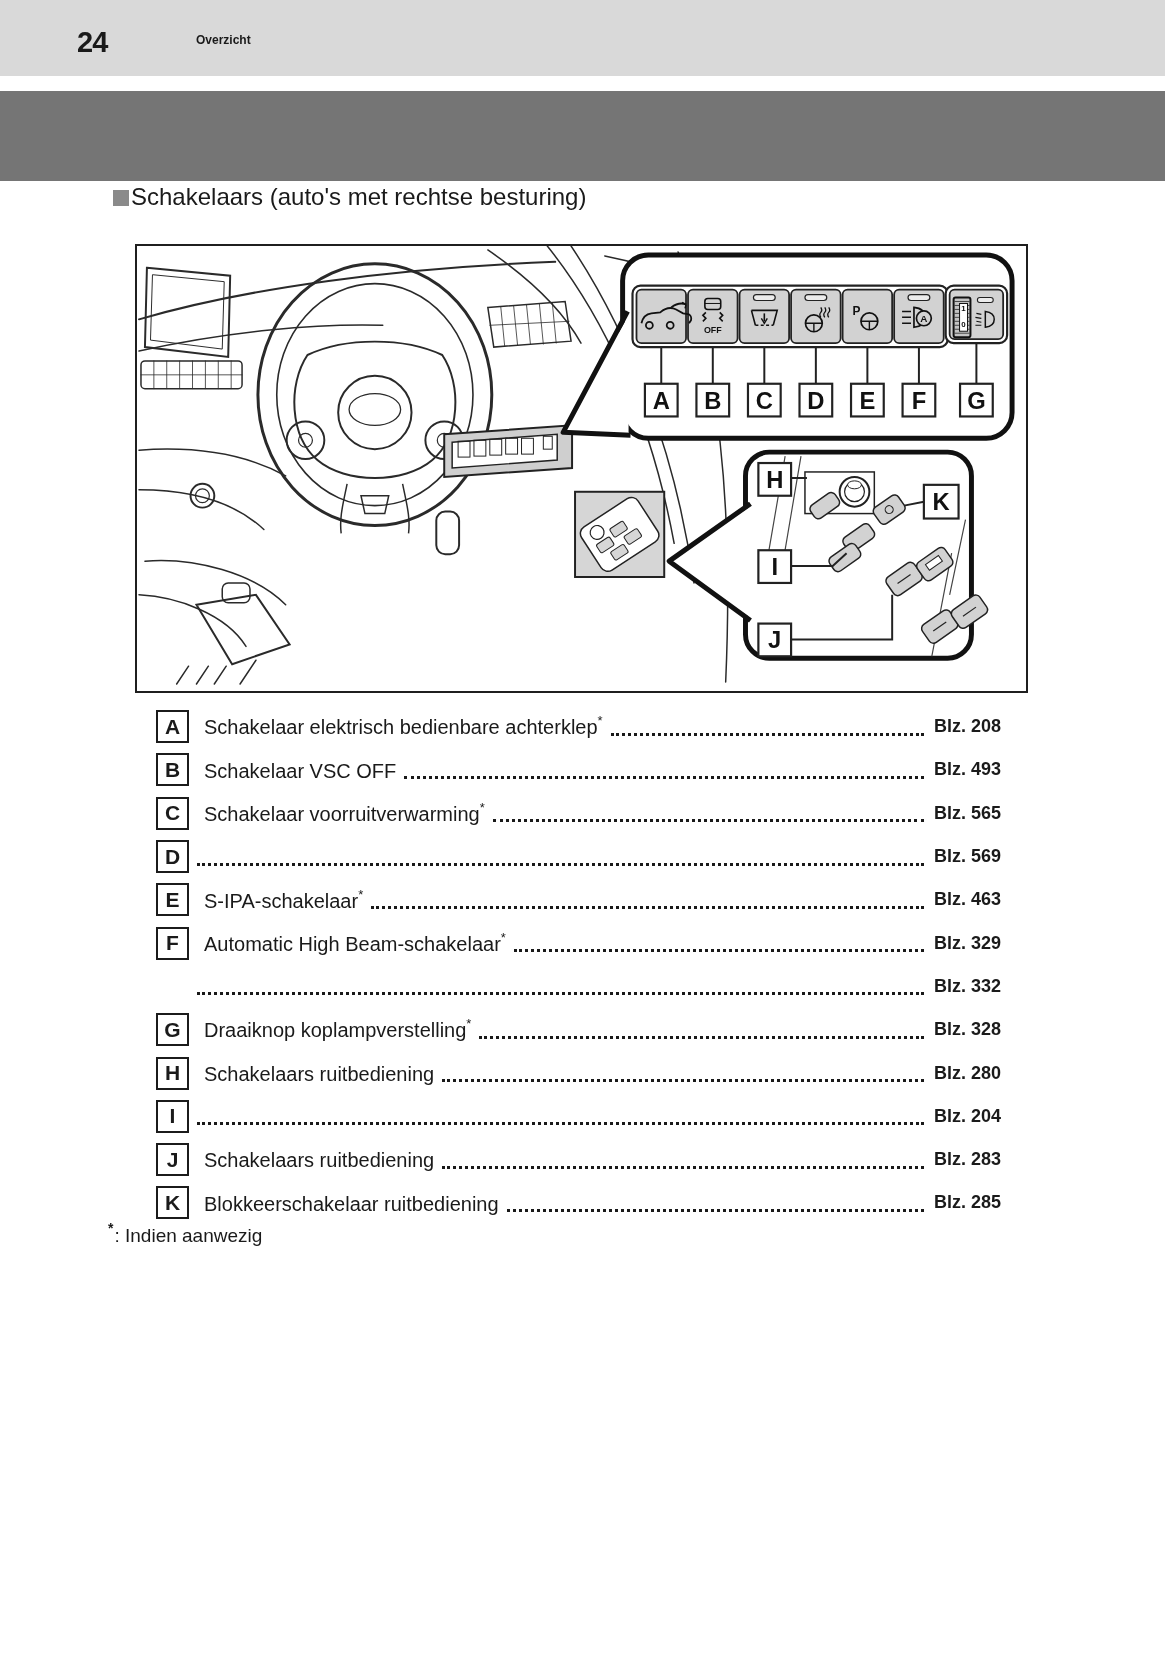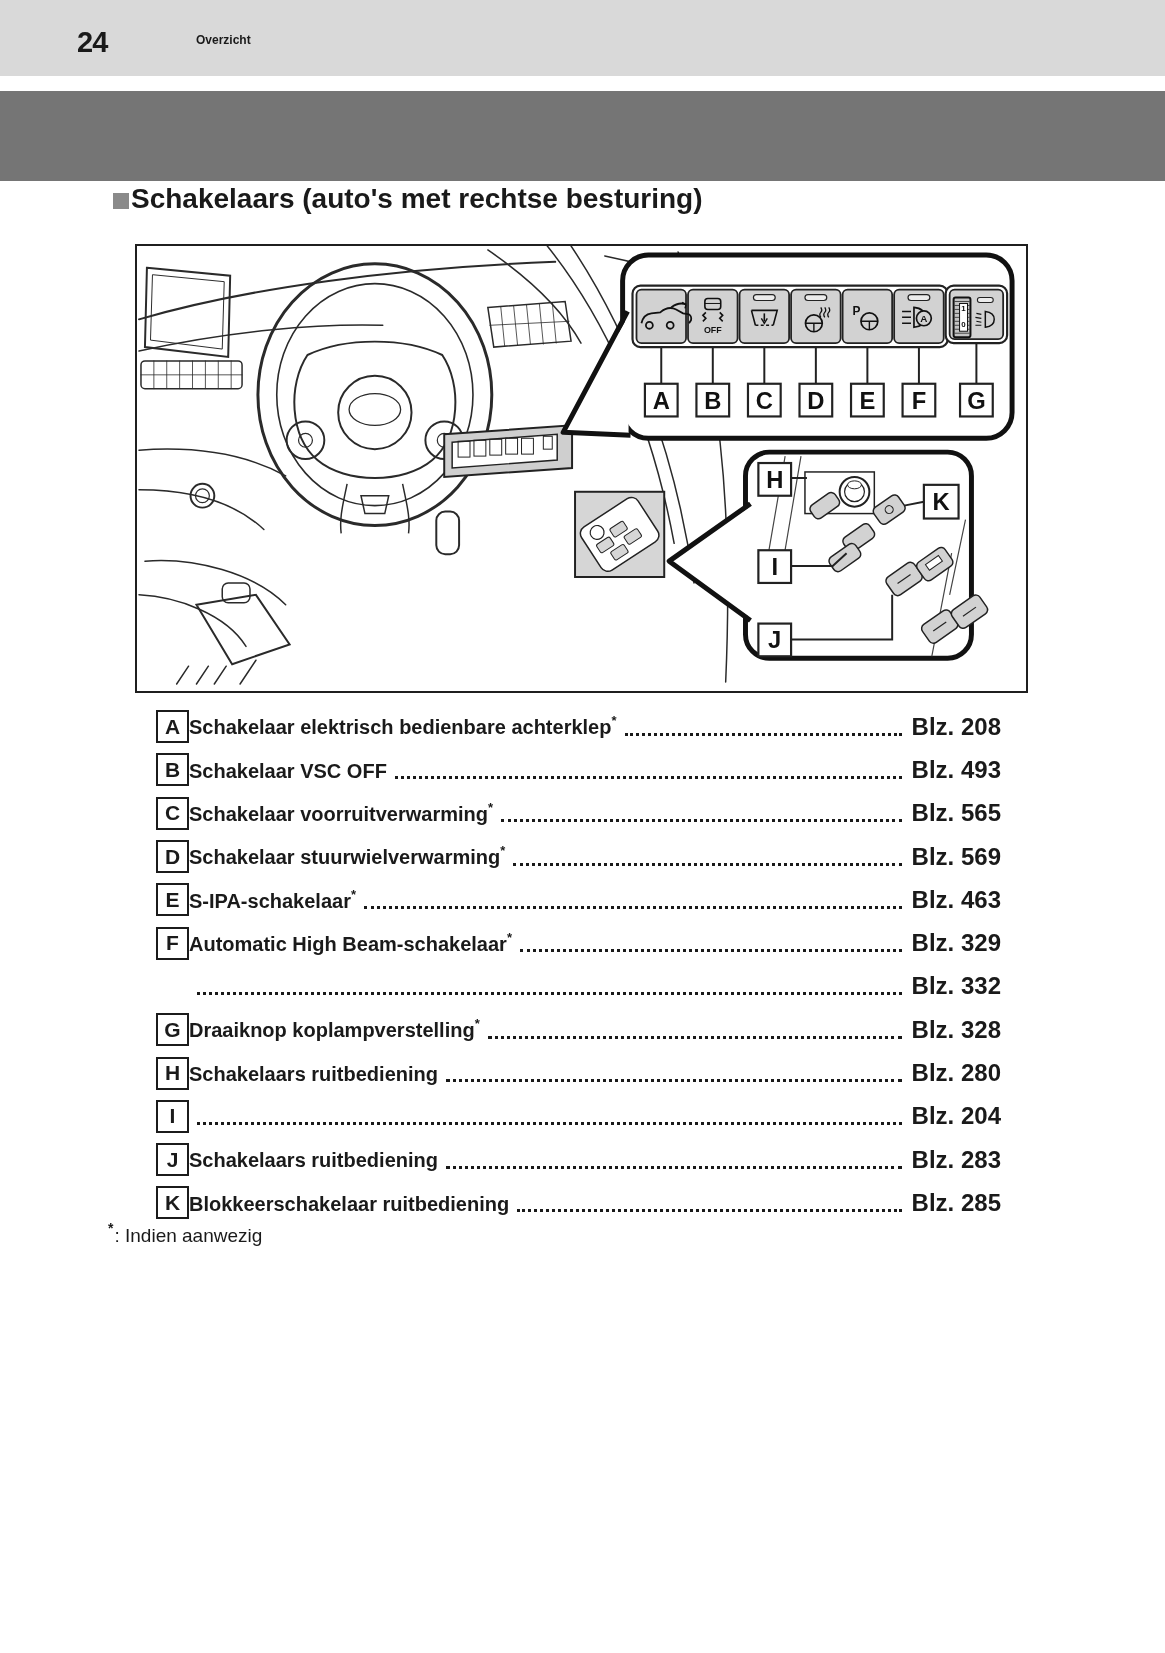--- a/index.html
+++ b/index.html
@@ -4,36 +4,36 @@
 <style>
   html,body{margin:0;padding:0;background:#fff;}
   .page{position:relative;width:1165px;height:1653px;background:#fff;overflow:hidden;
         font-family:"Liberation Sans",sans-serif;color:#1a1a1a;}
   
   .hdrbar{position:absolute;left:0;top:0;width:1165px;height:76px;background:#d9d9d9;}
   .pagenum{position:absolute;left:77px;top:26px;font-size:29px;font-weight:bold;letter-spacing:-1px;}
   .sectitle{position:absolute;left:196px;top:33px;font-size:12px;font-weight:bold;}
   .banner{position:absolute;left:0;top:91px;width:1165px;height:90px;background:#757575;}
   
-  .heading{position:absolute;left:113px;top:183px;font-size:28px;font-weight:bold;white-space:nowrap;}
+  .heading{position:absolute;left:113px;top:183px;font-size:24px;font-weight:normal;white-space:nowrap;}
   .bullet{display:inline-block;width:16px;height:16px;background:#8a8a8a;margin-right:2px;transform:translateY(1px);}
   
   .figure{position:absolute;left:135px;top:244px;width:889px;height:445px;border:2px solid #1f1f1f;background:#fff;}
   .figure svg{display:block;}
   svg text{font-family:"Liberation Sans",sans-serif;font-weight:bold;fill:#111;}
   
   .list{position:absolute;left:156px;top:705px;width:845px;}
   .row{display:flex;align-items:center;height:43.3px;}
   .lbox{flex:0 0 auto;width:29px;height:29px;border:2px solid #1b1b1b;font-size:21px;font-weight:bold;
         display:flex;align-items:center;justify-content:center;background:#fff;}
   .row.cont .lbox{visibility:hidden;}
-  .lbl{font-size:20px;font-weight:bold;white-space:nowrap;}
+  .lbl{font-size:20px;font-weight:normal;margin-left:15px;white-space:nowrap;}
   .lbl sup{font-size:13px;position:relative;top:-1px;}
   .dots{flex:1;height:15px;border-bottom:3.4px dotted #191919;margin:0 10px 0 8px;min-width:24px;}
-  .pg{font-size:24px;font-weight:bold;white-space:nowrap;}
+  .pg{font-size:18px;font-weight:bold;white-space:nowrap;}
   
   .footnote{position:absolute;left:108px;top:1222px;font-size:19px;text-align:center;}
   .footnote sup{font-size:14px;font-weight:bold;position:relative;top:-2px;margin-right:1px;}
 </style>
 </head>
 <body>
 
 <div class="page">
 
   <div class="hdrbar"></div>
@@ -283,21 +283,20 @@
         <span class="pg">Blz. 493</span>
       </div>
     <div class="row">
         <span class="lbox">C</span>
         <span class="lbl"><span>Schakelaar voorruitverwarming</span><sup>*</sup></span>
         <span class="dots"></span>
         <span class="pg">Blz. 565</span>
       </div>
     <div class="row">
         <span class="lbox">D</span>
-        <span class="lbl"><span>Schakelaar stuurwielverwarming</span><sup>*</sup></span>
         <span class="dots"></span>
         <span class="pg">Blz. 569</span>
       </div>
     <div class="row">
         <span class="lbox">E</span>
         <span class="lbl"><span>S-IPA-schakelaar</span><sup>*</sup></span>
         <span class="dots"></span>
         <span class="pg">Blz. 463</span>
       </div>
     <div class="row">

